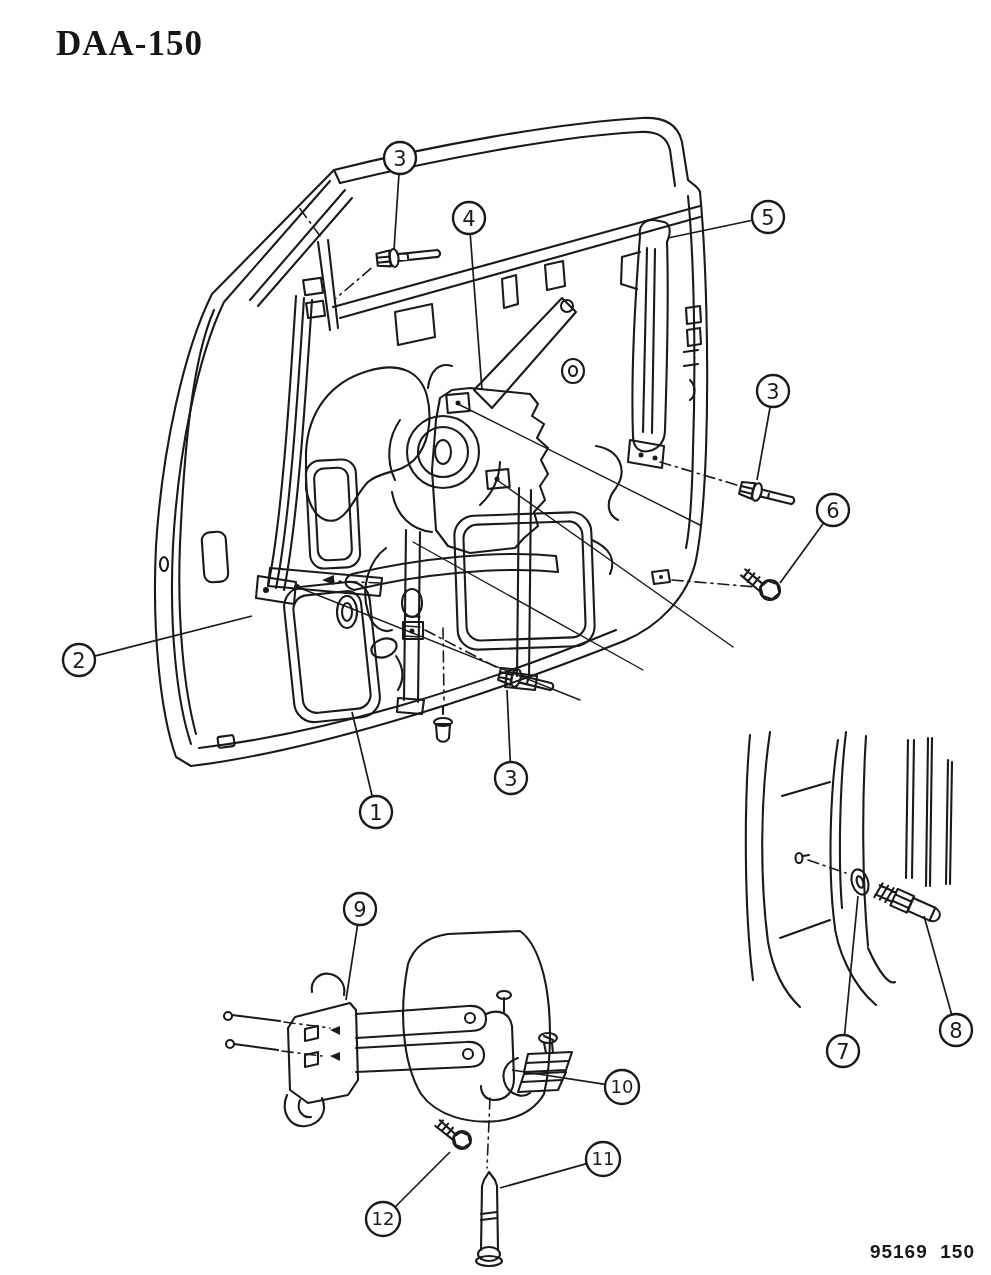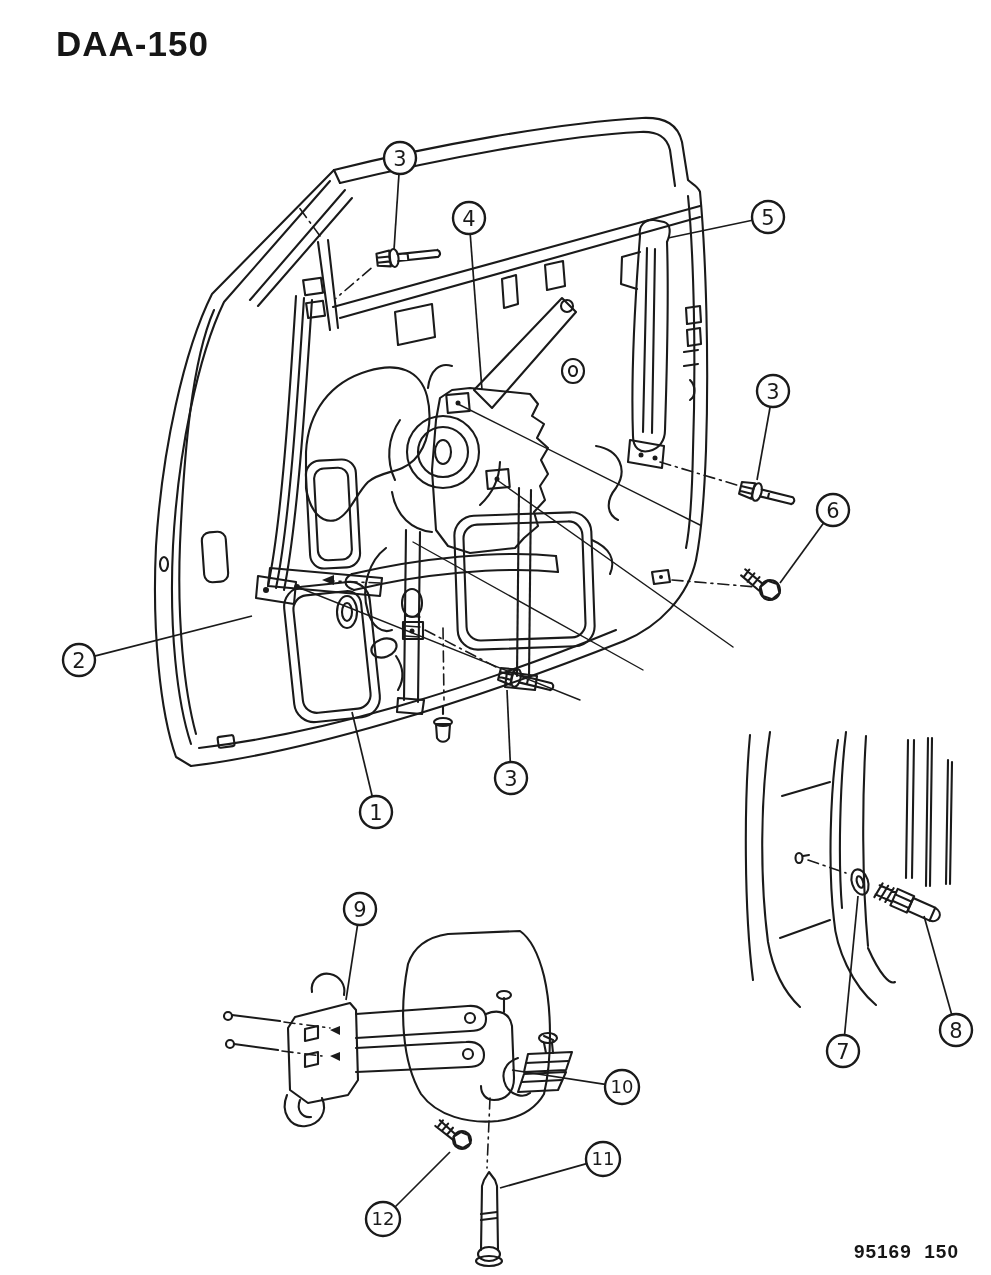--- a/index.html
+++ b/index.html
@@ -7,24 +7,24 @@
     position:relative;
     width:991px;height:1275px;
     background:#ffffff;
     overflow:hidden;
     font-family:"Liberation Sans", sans-serif;
   }
   .sheet-title{
     position:absolute;left:56px;top:24px;
     font-size:35px;font-weight:700;letter-spacing:1px;
     color:#161616;
-    font-family:Liberation Sans, sans-serif;
+    font-family:Liberation Serif, serif;
   }
   .sheet-footer{
-    position:absolute;right:32px;bottom:12px;
+    position:absolute;right:16px;bottom:12px;
     font-size:19px;font-weight:700;letter-spacing:1px;
     color:#161616;white-space:pre;
     font-family:"Liberation Sans", sans-serif;
   }
   svg{position:absolute;left:0;top:0;}
   .art{stroke:#1a1a1a;fill:none;stroke-width:2.1;stroke-linecap:round;stroke-linejoin:round;}
   .thin{stroke:#1a1a1a;fill:none;stroke-width:1.4;stroke-linecap:round;}
   .dash{stroke:#1a1a1a;fill:none;stroke-width:1.6;stroke-dasharray:11 5 2 5;stroke-linecap:round;}
   .dot{fill:#1a1a1a;stroke:none;}
   .callout-circle{fill:#ffffff;stroke:#1a1a1a;stroke-width:2.4;}

